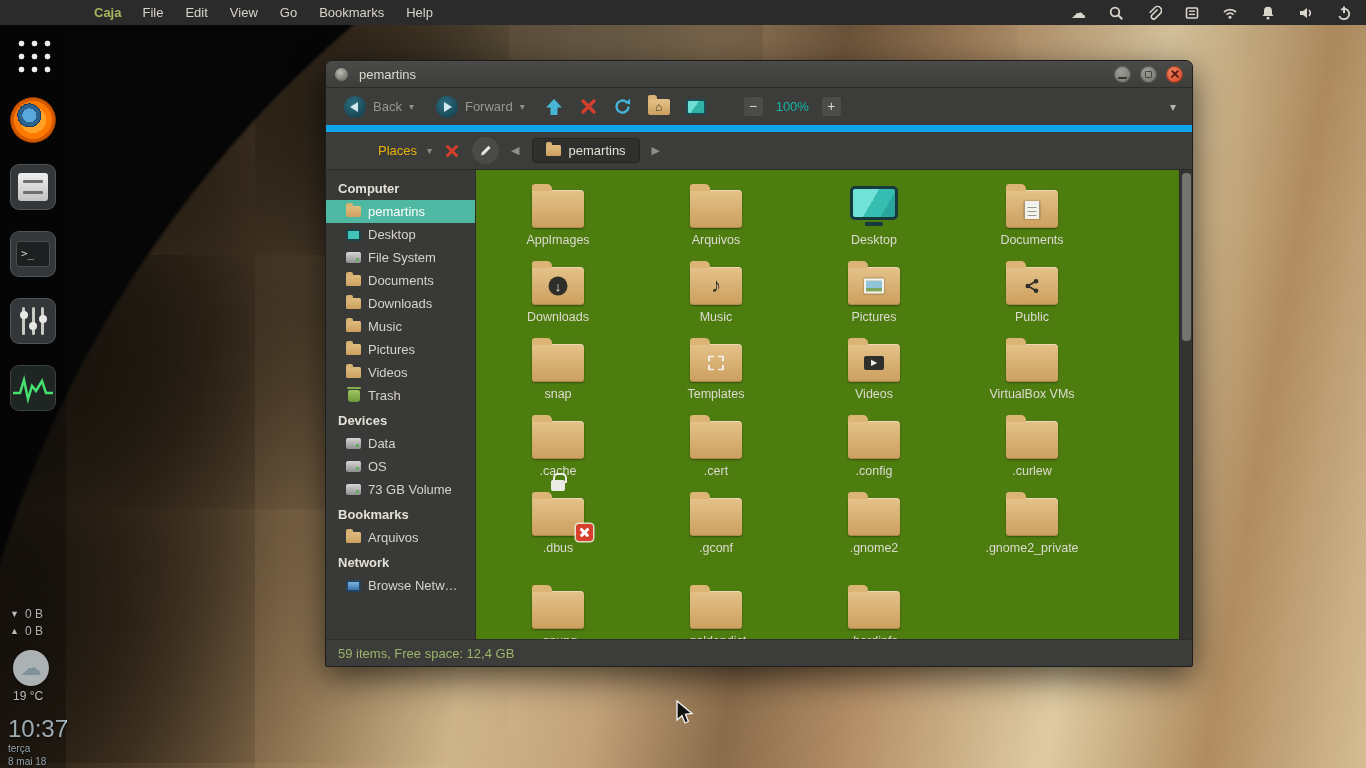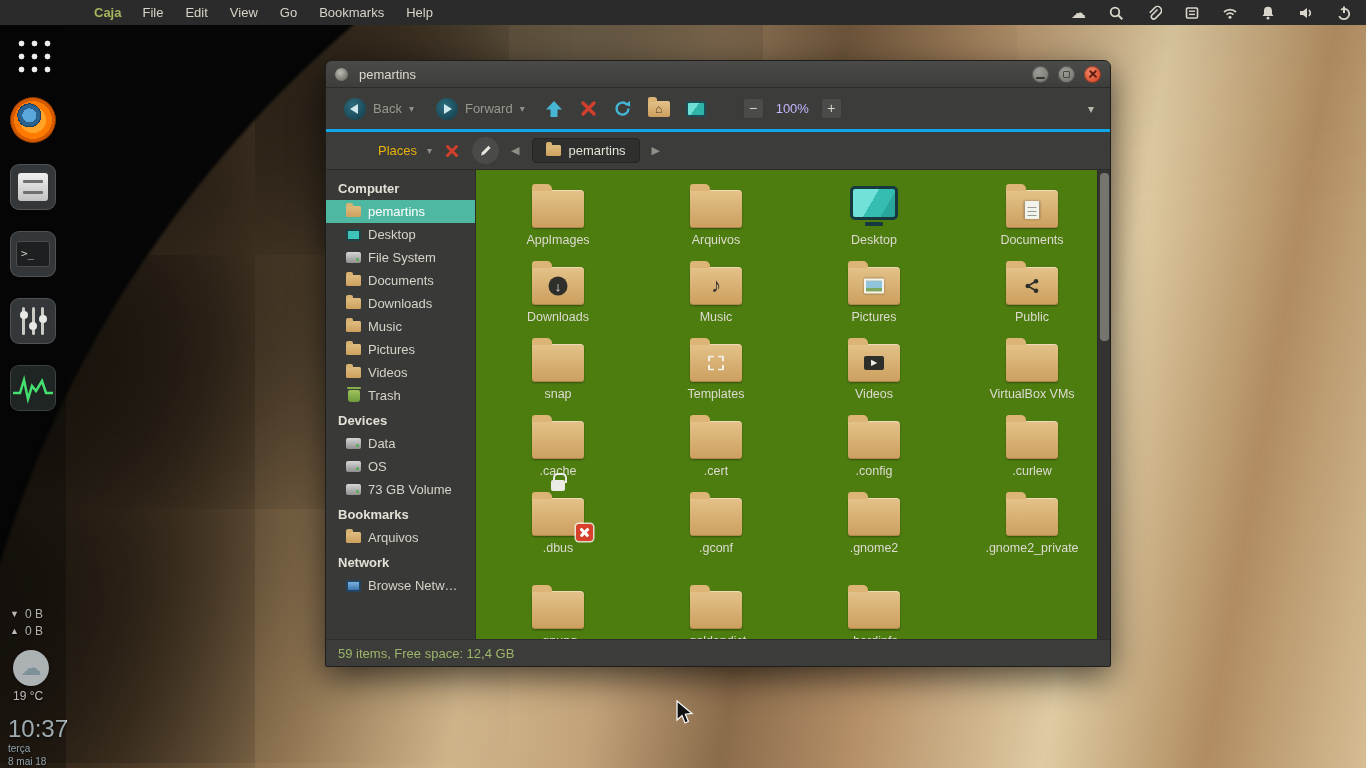--- a/index.html
+++ b/index.html
@@ -65,53 +65,53 @@
   color: #cfd0c8; font-family: "DejaVu Sans Mono", monospace; font-size: 11px; line-height: 24px; padding-left: 4px;
 }
 .tweak-icon { width: 30px; height: 28px; display: flex; justify-content: space-between; padding: 0 4px; }
 .tweak-bar { width: 3px; height: 28px; background: #c9cac2; border-radius: 2px; position: relative; }
 .tweak-bar::after { content:""; position:absolute; left:-2.5px; width:8px; height:8px; border-radius:50%; background:#e8e8e4; }
 .tweak-bar:nth-child(1)::after { top: 4px; } .tweak-bar:nth-child(2)::after { top: 15px; } .tweak-bar:nth-child(3)::after { top: 8px; }
 .monitor-tile { background: #1f2523; }
 
 
 .window {
-  position: absolute; left: 325px; top: 60px; width: 786px; height: 607px;
+  position: absolute; left: 325px; top: 60px; width: 868px; height: 607px;
   background: #3c3c3a; border: 1px solid #1e1e1c; border-radius: 7px 7px 2px 2px;
   box-shadow: 0 10px 34px rgba(0,0,0,.65); z-index: 45;
   display: flex; flex-direction: column;
 }
 .titlebar {
   height: 27px; background: linear-gradient(#4a4a48,#3d3d3b);
   border-bottom: 1px solid #2c2c2a; border-radius: 6px 6px 0 0;
   display: flex; align-items: center; padding: 0 9px; flex: none;
 }
 .win-icon { width: 13px; height: 13px; border-radius: 50%; background: radial-gradient(circle at 40% 35%, #bdbdb6, #73736c 72%); margin-right: 11px; }
 .title-text { color: #dcd9cf; font-size: 13px; }
 .win-btns { margin-left: auto; display: flex; gap: 9px; }
 .wbtn { width: 17px; height: 17px; border-radius: 50%; background: radial-gradient(circle at 38% 32%, #9d9d98, #6e6e68); position: relative; box-shadow: inset 0 0 0 1px rgba(0,0,0,.35); }
 .wbtn-min::after { content:""; position:absolute; left:4px; right:4px; top:11px; height:2px; background:#35352f; border-radius:1px; }
 .wbtn-max::after { content:""; position:absolute; inset:5px; border:1.5px solid #49493f; border-radius:1px; }
 .wbtn-close { background: radial-gradient(circle at 38% 32%, #f08563, #d9502f 72%); }
 .wbtn-close::before, .wbtn-close::after { content:""; position:absolute; left:3.5px; top:7.2px; width:10px; height:2.4px; background:#5d1c10; border-radius:1px; }
 .wbtn-close::before { transform: rotate(45deg); } .wbtn-close::after { transform: rotate(-45deg); }
 
 
-.toolbar { height: 44px; display: flex; align-items: center; padding: 0 12px; gap: 10px; border-bottom: 3px solid #0ea5e9; flex: none; }
+.toolbar { height: 44px; display: flex; align-items: center; padding: 0 12px; gap: 10px; border-bottom: 7px solid #0ea5e9; flex: none; }
 .tb-btn { display: flex; align-items: center; gap: 7px; padding: 4px 6px; border-radius: 4px; color: #99988f; font-size: 13px; }
 .nav-circle { width: 22px; height: 22px; border-radius: 50%; background: radial-gradient(circle at 40% 35%, #2d6d7e, #174553 78%); display: flex; align-items: center; justify-content: center; }
 .tri-left  { width:0; height:0; border-top:5px solid transparent; border-bottom:5px solid transparent; border-right:8px solid #cfe9ee; margin-right:2px; }
 .tri-right { width:0; height:0; border-top:5px solid transparent; border-bottom:5px solid transparent; border-left:8px solid #cfe9ee; margin-left:2px; }
 .caret { color: #8f8f88; font-size: 10px; }
 .icon-btn { display: flex; align-items: center; justify-content: center; padding: 3px; }
 .icon-home { width: 22px; height: 16px; background: linear-gradient(#e4c289,#cc9f5e); border-radius: 2px; position: relative; text-align: center; color: #4a3a20; font-size: 12px; line-height: 16px; }
 .icon-home::before { content:""; position:absolute; top:-4px; left:0; width:9px; height:5px; background:#dcb476; border-radius:2px 3px 0 0; }
 .icon-screen { width: 20px; height: 16px; border: 2.5px solid #1d4d54; border-radius: 3px; background: linear-gradient(125deg,#6fdfd6 0 45%, #30b3a9 45%); }
 .zoom-btn { width: 21px; height: 21px; border-radius: 3px; background: #4b4b49; border: 1px solid #3a3a38; color: #d9d6cc; font-size: 14px; line-height: 19px; text-align: center; }
-.zoom-label { color: #c4b5fd; font-size: 13px; margin: 0 2px; }
+.zoom-label { color: #14b8a6; font-size: 13px; margin: 0 2px; }
 .view-caret { margin-left: auto; color: #b9b6ac; font-size: 12px; padding-right: 4px; }
 
 
 .locationbar { height: 38px; display: flex; align-items: center; gap: 10px; padding: 0 13px; border-bottom: 1px solid #2a2a28; flex: none; }
 .places-label { color: #eab308; font-size: 13px; margin-left: 39px; }
 .pencil-btn { width: 27px; height: 27px; border-radius: 50%; background: #4a4a48; border: 1px solid #39393б; border-color:#393937; display: flex; align-items: center; justify-content: center; }
 .lb-arrow { color: #8f8f88; font-size: 11px; padding: 0 2px; }
 .crumb { display: flex; align-items: center; gap: 8px; background: #2f2f2d; border: 1px solid #242422; border-radius: 4px; padding: 4px 13px; }
 .crumb-home { width: 15px; height: 11px; background: linear-gradient(#e0bd80,#cda05e); border-radius: 1.5px; position: relative; }
 .crumb-home::before { content:""; position:absolute; top:-3px; left:0; width:6px; height:4px; background:#d8b271; border-radius:2px 2px 0 0; }

